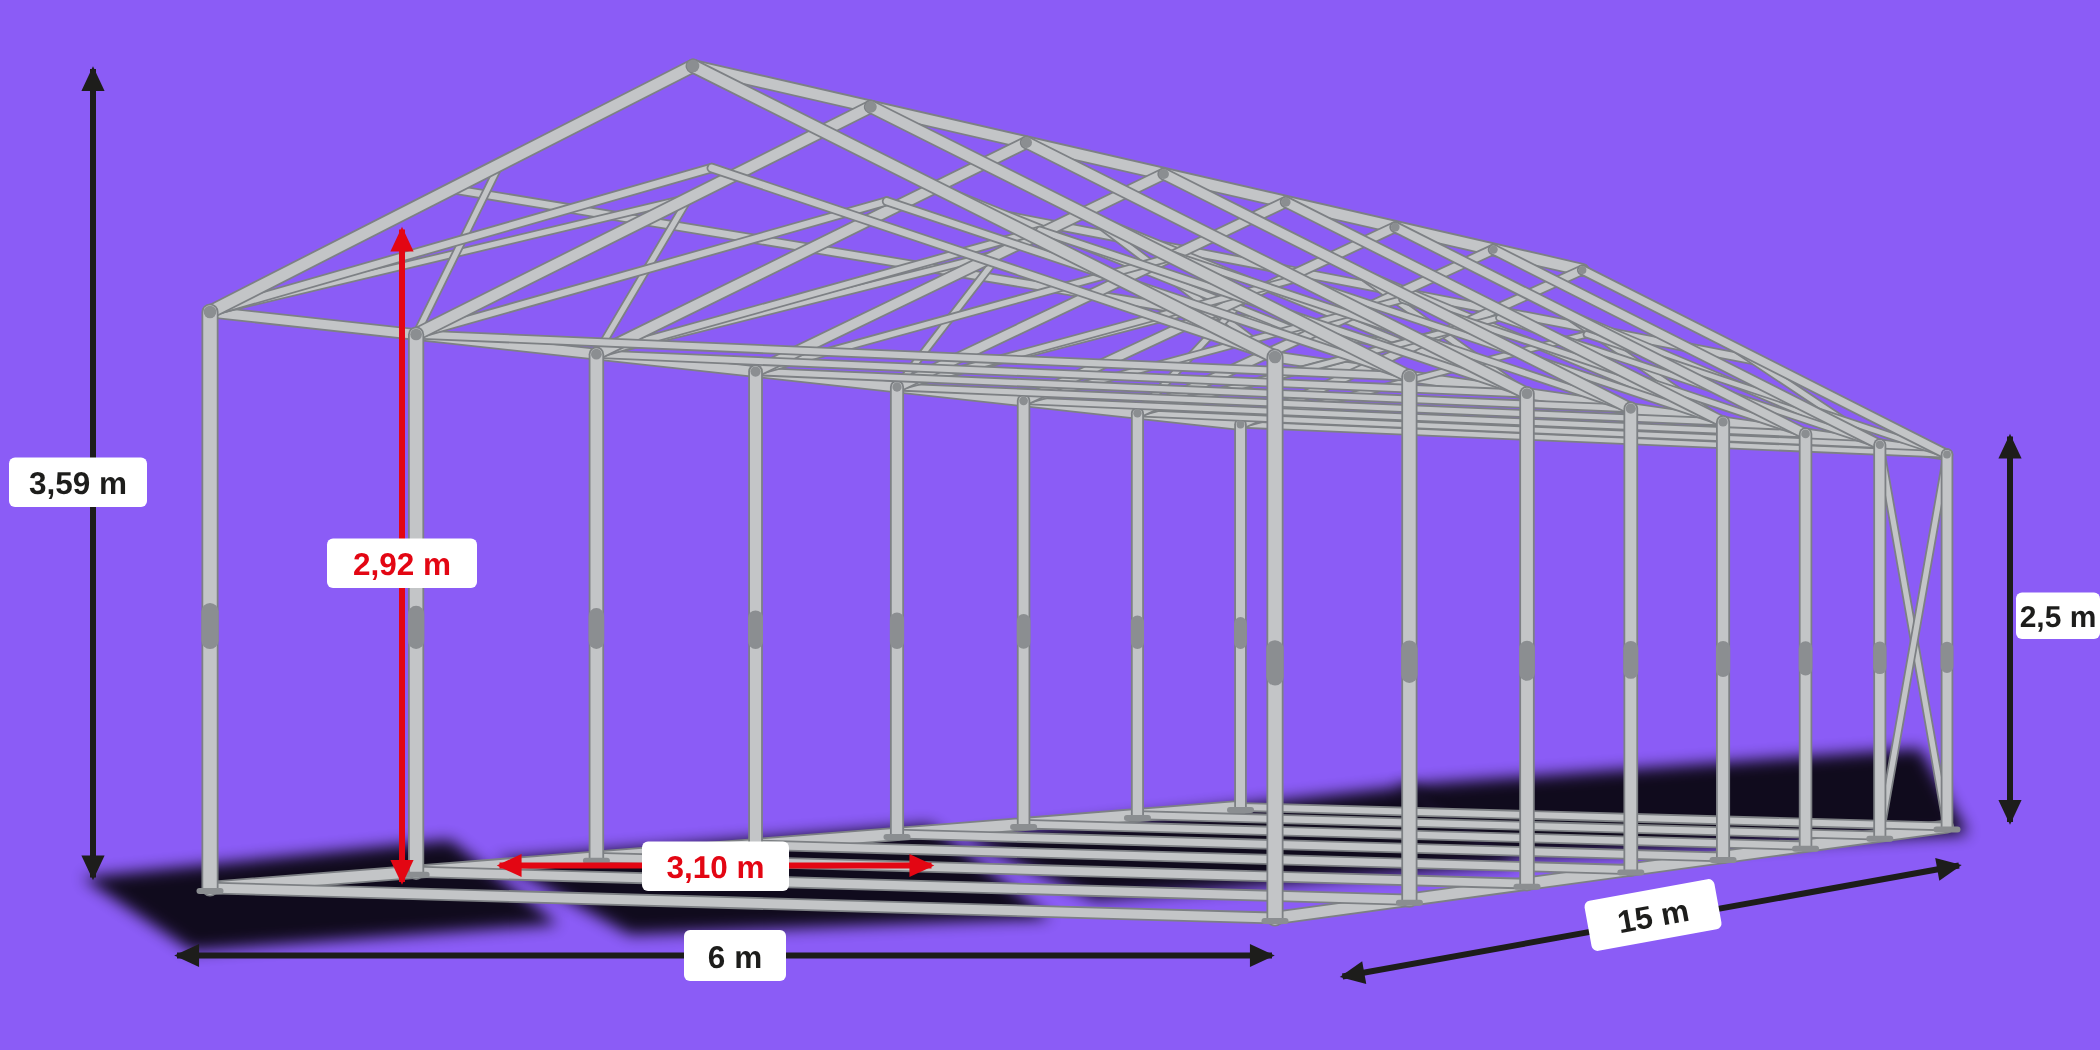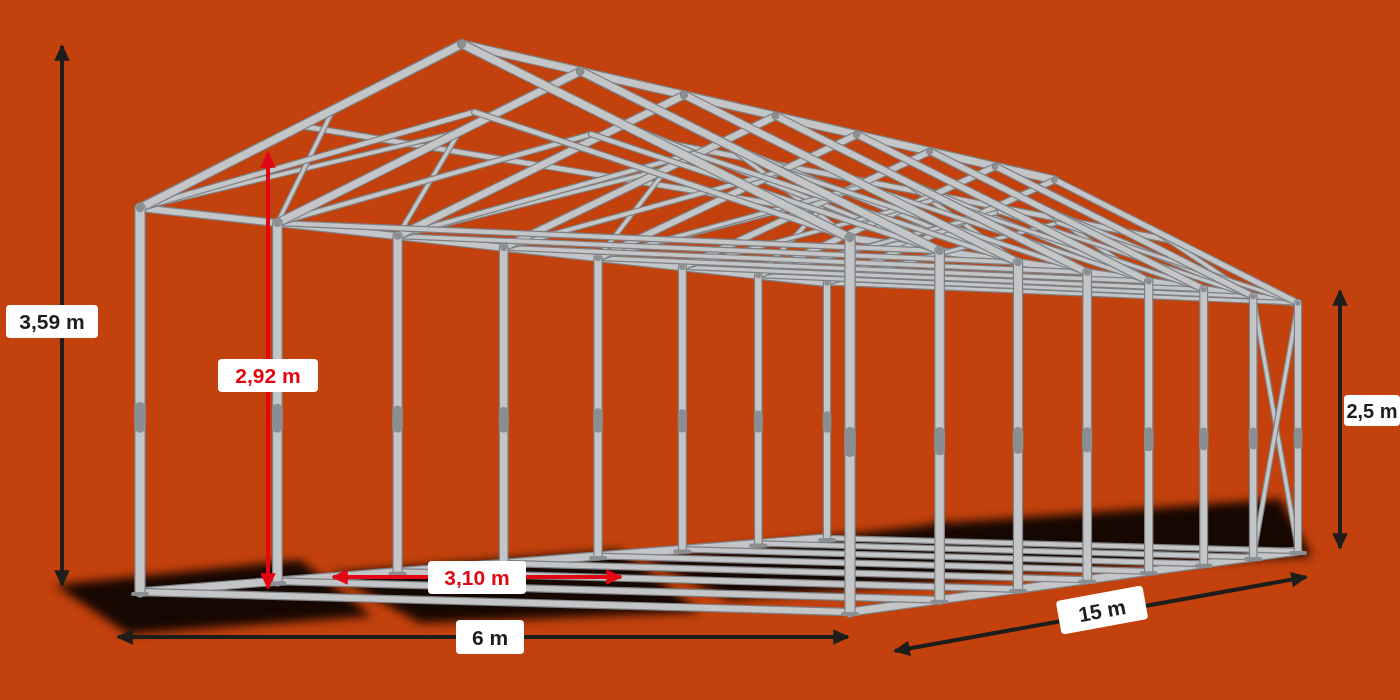--- a/index.html
+++ b/index.html
@@ -1,16 +1,16 @@
 <!DOCTYPE html>
 <html style="--c-dim: #1d1d1b; --c-accent: #e30613; --c-label-bg: #ffffff;"><head>
 <meta charset="utf-8">
 <style>
   html,body{margin:0;padding:0;background:#ffffff;}
-  .stage{position:relative;width:1400px;height:700px;background:#c2410c;overflow:hidden;
+  .stage{position:relative;width:1400px;height:700px;background:#8b5cf6;overflow:hidden;
          font-family:"Liberation Sans",sans-serif;}
   svg{display:block;}
   .dim-line{fill:none;stroke-width:4;}
   .dim-line.black{stroke:var(--c-dim,#1d1d1b);}
   .dim-line.red{stroke:var(--c-accent,#e30613);}
   .label-bg{fill:var(--c-label-bg,#ffffff);}
   .dim-label{font-family:"Liberation Sans",sans-serif;font-weight:bold;font-size:21px;
              text-anchor:middle;}
   .dim-label.black{fill:var(--c-dim,#1d1d1b);}
   .dim-label.red{fill:var(--c-accent,#e30613);}

